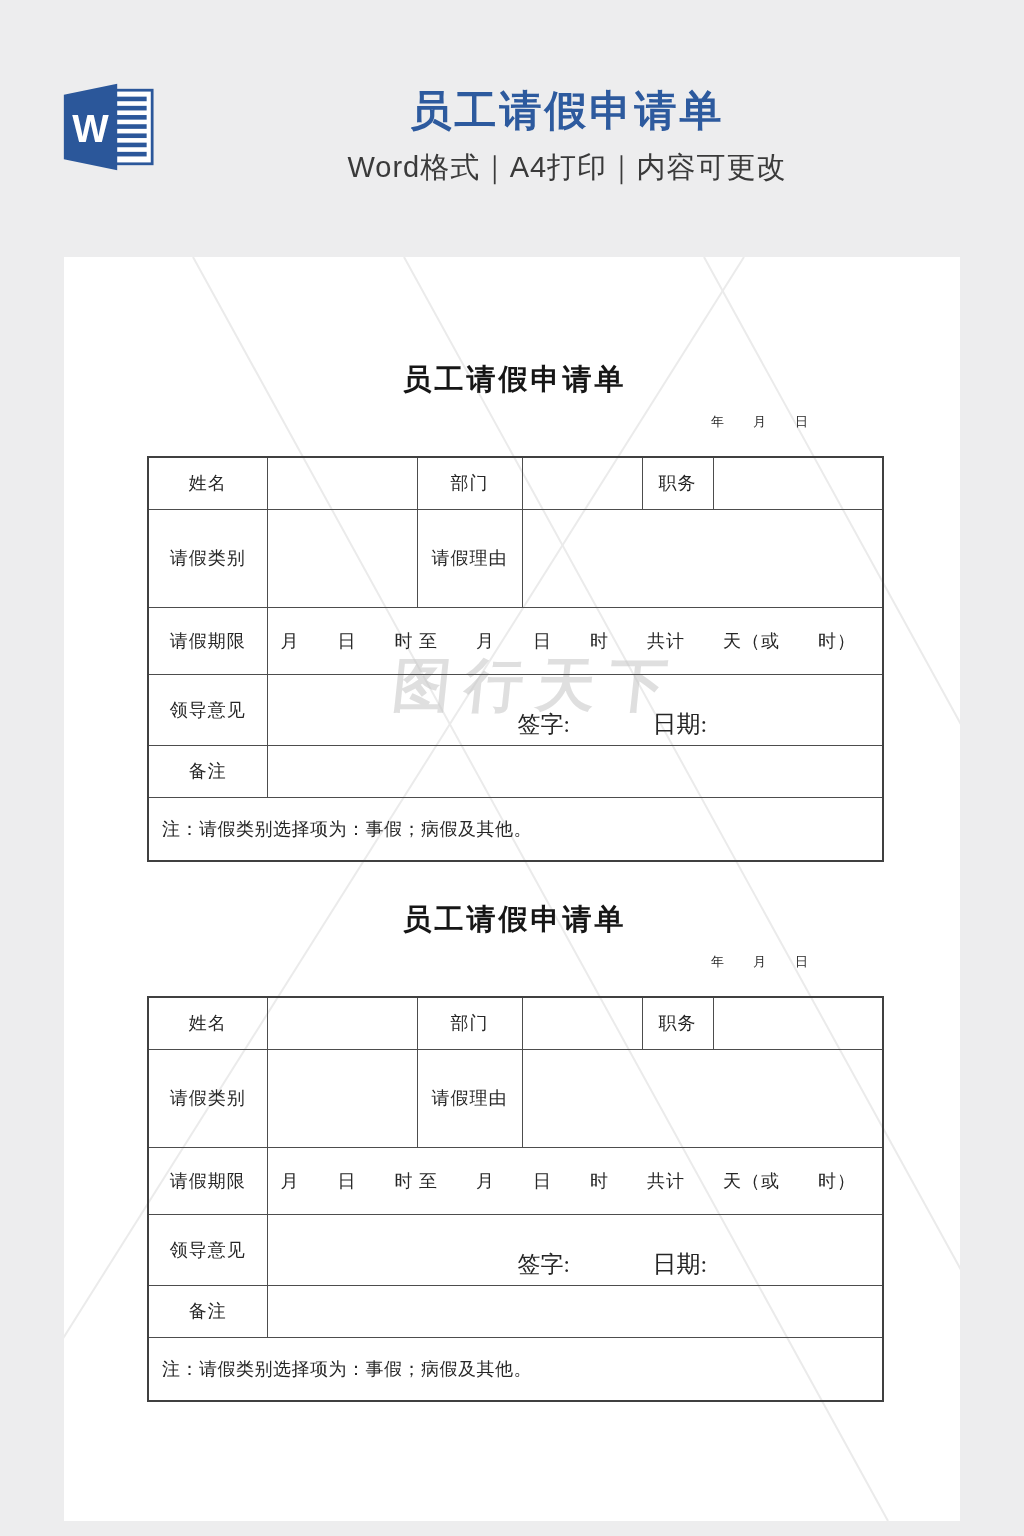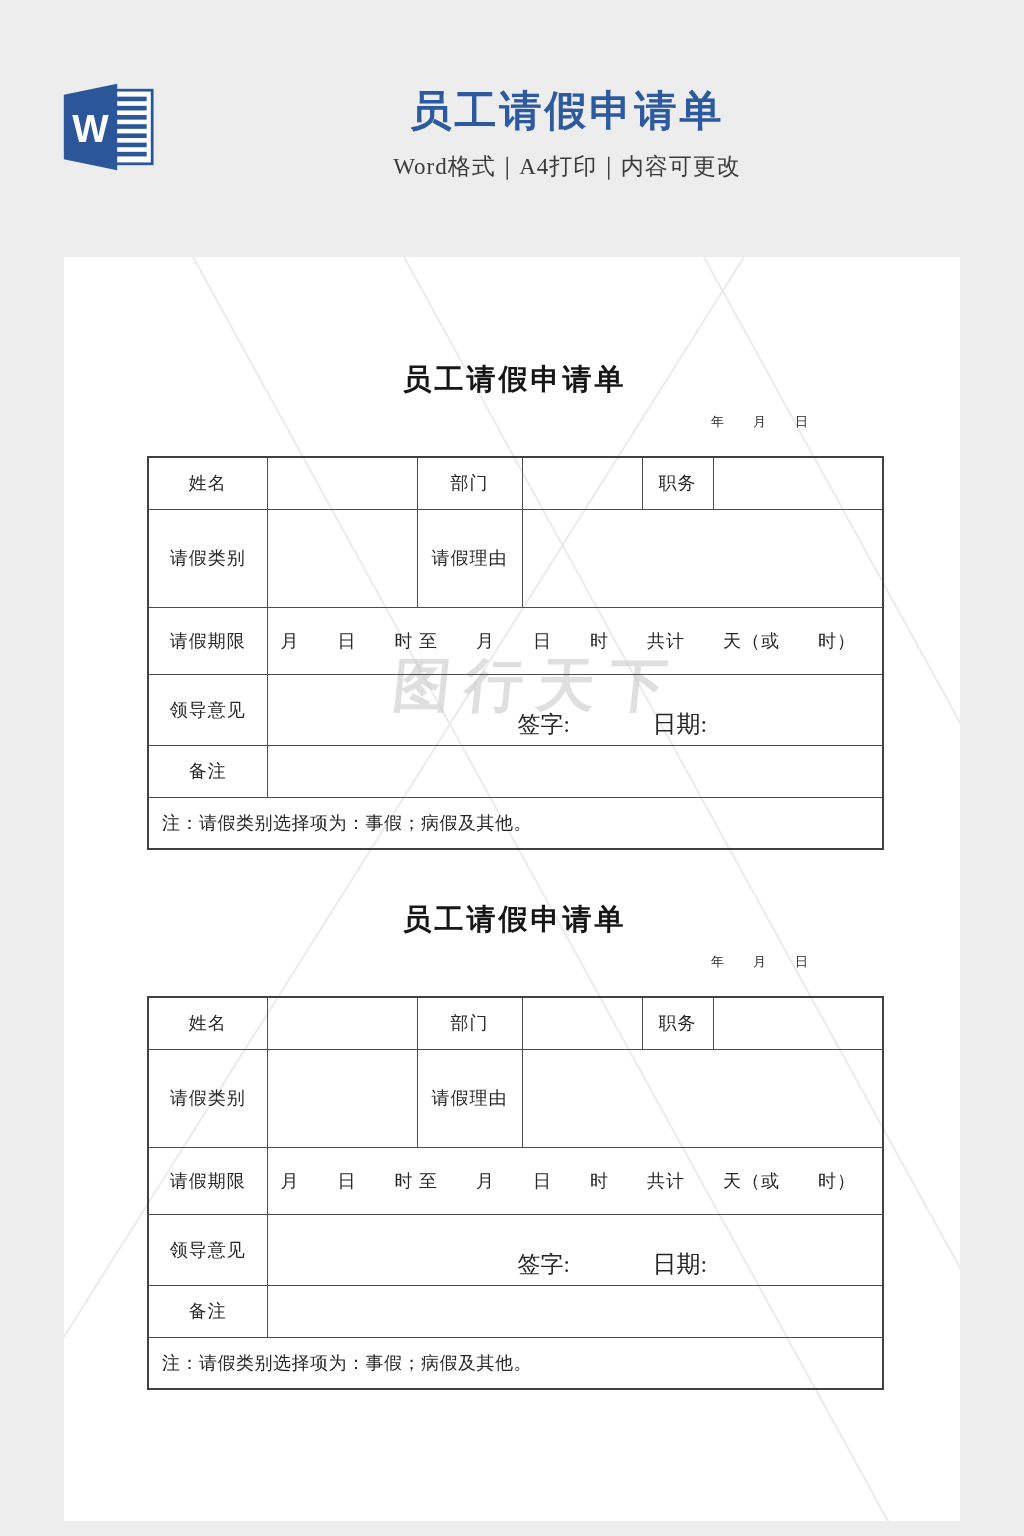--- a/index.html
+++ b/index.html
@@ -14,21 +14,21 @@
   
   .header{position:absolute;left:0;top:0;width:1024px;height:257px;}
   .word-icon{position:absolute;left:62px;top:78px;width:92px;height:98px;}
   .header-text{position:absolute;left:130px;right:20px;top:0;text-align:center;
     font-family:"Liberation Sans","DejaVu Sans",sans-serif;}
   .header-title{
     margin-top:88px;font-size:42px;line-height:46px;font-weight:bold;
     color:#2d5a9e;letter-spacing:3px;
   }
   .header-subtitle{
-    margin-top:17px;font-size:23px;line-height:32px;color:#3a3a3a;letter-spacing:1px;font-family:Liberation Serif, serif;
+    margin-top:17px;font-size:29px;line-height:32px;color:#3a3a3a;letter-spacing:1px;
   }
   
   .page{
     position:absolute;left:64px;top:257px;width:896px;height:1264px;
     background:#ffffff;
   }
   .wm-lines{position:absolute;left:0;top:0;width:896px;height:1264px;}
   .wm-text{
     position:absolute;left:329px;top:396px;
     font-size:58px;line-height:66px;letter-spacing:14px;font-weight:bold;
@@ -49,21 +49,21 @@
   }
   table.leave-table{
     margin-top:21px;width:735px;border-collapse:collapse;table-layout:fixed;
     border:2px solid #404040;
   }
   table.leave-table td{
     border:1px solid #4d4d4d;padding:13px;vertical-align:middle;
     font-size:18px;color:#262626;
   }
   tr.r1{height:52px;} tr.r2{height:98px;} tr.r3{height:67px;}
-  tr.r4{height:71px;margin-left:40px;} tr.r5{height:52px;} tr.r6{height:52px;}
+  tr.r4{height:71px;margin-left:40px;} tr.r5{height:52px;} tr.r6{height:64px;}
   td.lbl{text-align:center;letter-spacing:1px;}
   td.period{padding-left:46px;letter-spacing:1px;white-space:nowrap;}
   td.leader-cell{position:relative;}
   .sign-label{position:absolute;left:250px;bottom:5px;font-size:23px;}
   .date-label{position:absolute;left:385px;bottom:5px;font-size:24px;}
   td.note{padding-left:34px;font-size:17.5px;letter-spacing:.5px;}
 </style>
 </head>
 <body>
 

